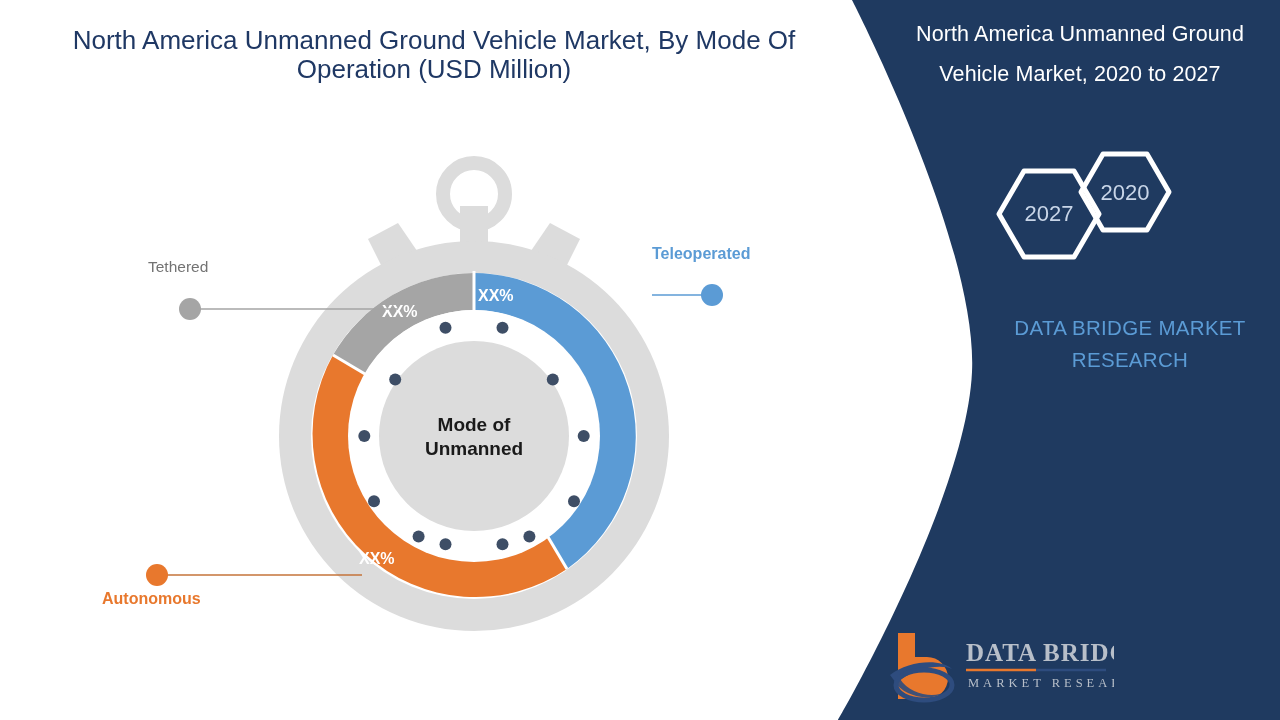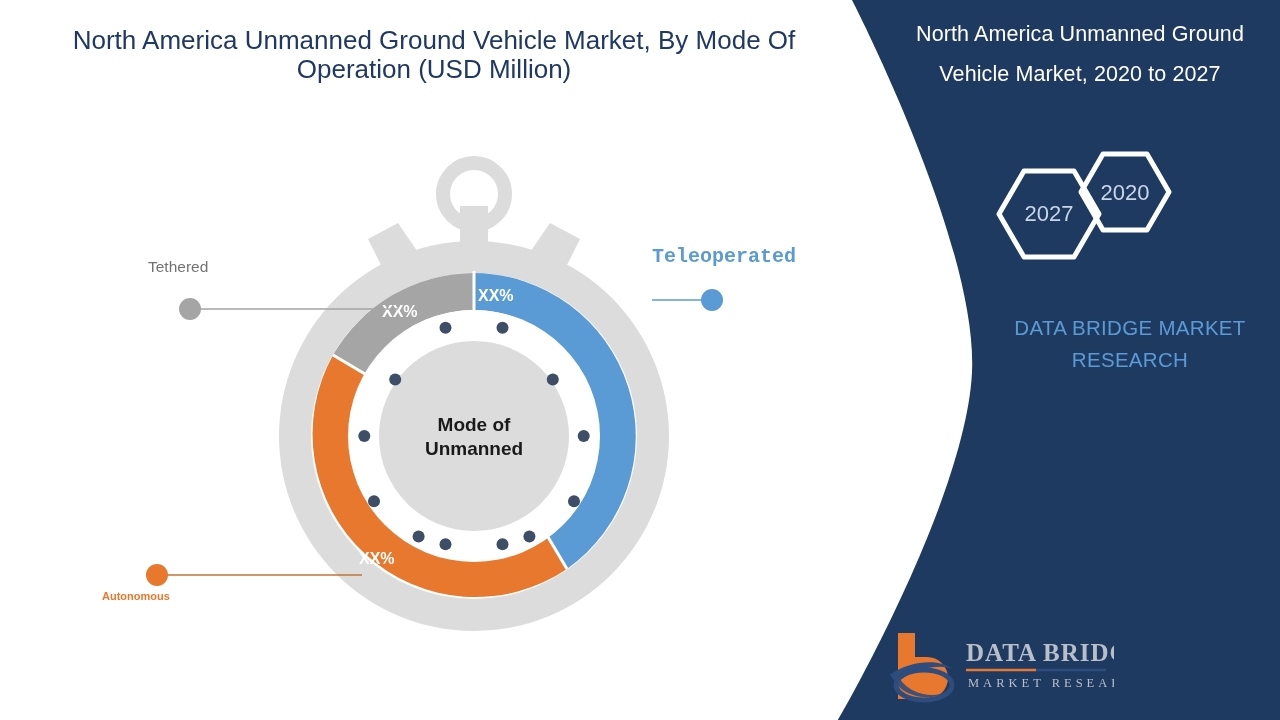--- a/index.html
+++ b/index.html
@@ -54,24 +54,24 @@
   .watch-svg{position:absolute;left:250px;top:140px;width:450px;height:520px;}
 
   
   .callout{position:absolute;}
   .callout .lbl{white-space:nowrap;font-weight:700;}
 
   .co-tethered{left:148px;top:258px;}
   .co-tethered .lbl{font-size:15.5px;color:#737373;font-weight:400;}
 
   .co-teleoperated{left:652px;top:245px;}
-  .co-teleoperated .lbl{font-size:20px;color:#5B9BD5;font-weight:700;font-family:Liberation Mono, monospace;}
+  .co-teleoperated .lbl{font-size:16px;color:#5B9BD5;font-weight:700;}
 
   .co-autonomous{left:102px;top:590px;}
-  .co-autonomous .lbl{font-size:11px;color:#E8782D;font-weight:700;}
+  .co-autonomous .lbl{font-size:16px;color:#E8782D;font-weight:700;}
 
   .pct{
     position:absolute;
     color:#ffffff;
     font-size:16px;
     font-weight:700;
     white-space:nowrap;
   }
   .pct-tethered{left:382px;top:303px;}
   .pct-teleoperated{left:478px;top:287px;}

